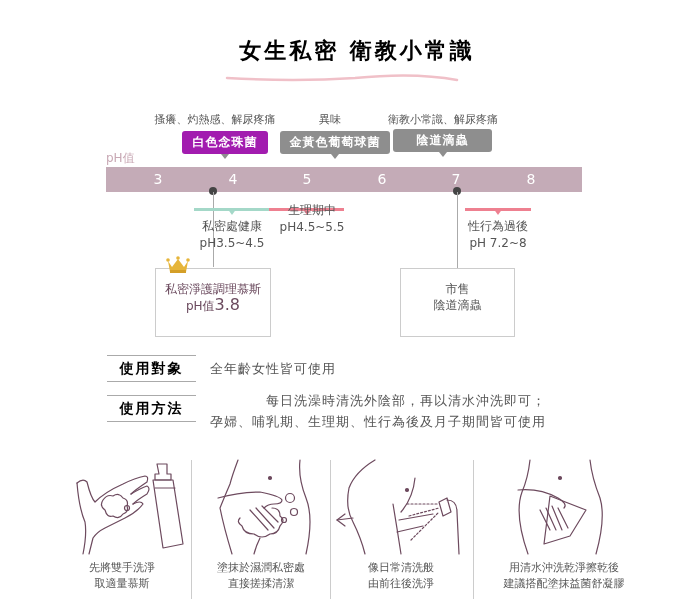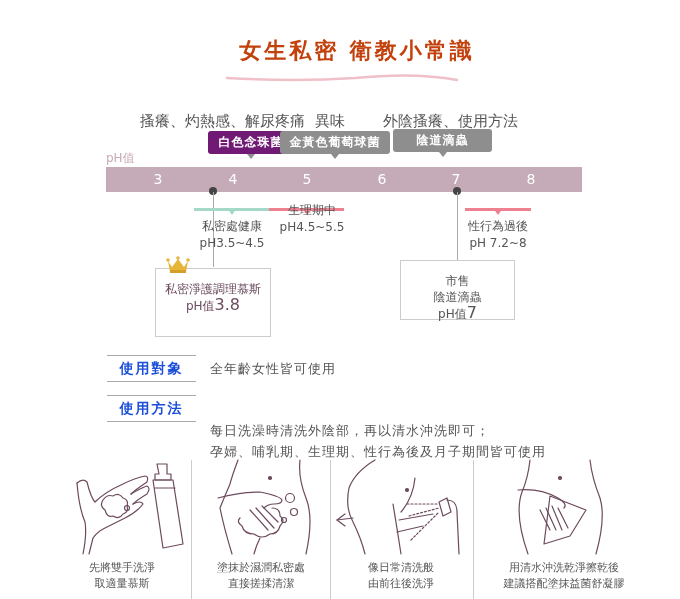--- a/index.html
+++ b/index.html
@@ -5,21 +5,21 @@
   * { box-sizing: border-box; margin: 0; padding: 0; }
   html, body { width: 680px; height: 599px; background: #ffffff; overflow: hidden; }
   body { position: relative; font-family: "DejaVu Sans", "Liberation Sans", sans-serif; color: #666; }
   .abs { position: absolute; }
 
   
   .title { left: 0; width: 680px; top: 36px; text-align: center; font-size: 22px; font-weight: bold; letter-spacing: 3px; }
   .title-swoosh { left: 225px; top: 70px; }
 
   
-  .symptom { font-size: 15px; color: #555; white-space: nowrap; text-align: center; }
+  .symptom { font-size: 11px; color: #555; white-space: nowrap; text-align: center; }
   .tag { height: 23px; border-radius: 3px; color: #fff; font-size: 12px; font-weight: bold; line-height: 23px; text-align: center; letter-spacing: 1px; }
   .tag::after { content: ""; position: absolute; left: 50%; bottom: -5px; margin-left: -4px; border-left: 4px solid transparent; border-right: 4px solid transparent; border-top: 5px solid var(--tagc); }
 
   .ph-label { font-size: 12px; }
 
   
   .ph-bar { left: 106px; top: 167px; width: 476px; height: 25px; }
   .tick { top: 167px; width: 30px; height: 25px; line-height: 25px; text-align: center; color: #fff; font-size: 14px; }
 
   .dot { width: 8px; height: 8px; border-radius: 50%; }
@@ -28,41 +28,41 @@
   
   .range { height: 3px; }
   .range::after { content: ""; position: absolute; left: 50%; top: 0; margin-left: -5px; border-left: 5px solid transparent; border-right: 5px solid transparent; border-top: 7px solid var(--rc); }
   .range-text { font-size: 12px; color: #555; text-align: center; line-height: 17px; white-space: nowrap; }
 
   
   .pbox { border: 1px solid #ccc; background: #fff; text-align: center; font-size: 12px; line-height: 16px; padding-top: 12px; }
   .pbox .big { font-size: 16px; }
 
   
-  .use-head { font-size: 14px; font-weight: bold; color: #1d4ed8; letter-spacing: 2px; border-top: 1px solid #aaa; border-bottom: 1px solid #aaa; width: 89px; height: 27px; line-height: 25px; text-align: center; }
+  .use-head { font-size: 14px; font-weight: bold; color: #000000; letter-spacing: 2px; border-top: 1px solid #aaa; border-bottom: 1px solid #aaa; width: 89px; height: 27px; line-height: 25px; text-align: center; }
   .use-text { font-size: 13px; color: #555; line-height: 21px; letter-spacing: 1px; }
 
   
   .step-divider { width: 1px; background: #ccc; top: 460px; height: 139px; }
   .step-caption { font-size: 11px; color: #555; text-align: center; line-height: 16px; white-space: nowrap; }
   .step-illus { top: 458px; }
 </style>
 </head>
 <body>
 
-<div class="abs title" style="color:#c2410c;padding-left:34px;">女生私密 衛教小常識</div>
+<div class="abs title" style="color:#000000;padding-left:34px;">女生私密 衛教小常識</div>
 <svg class="abs title-swoosh" width="235" height="14" viewBox="0 0 235 14">
   <path d="M2 8 Q 70 12 130 8 Q 190 2 232 10" stroke="#f0c0c8" stroke-width="2.5" fill="none" stroke-linecap="round"></path>
 </svg>
 
 <div class="abs symptom" style="left:140px; top:112px; width:150px;">搔癢、灼熱感、解尿疼痛</div>
 <div class="abs symptom" style="left:300px; top:112px; width:60px;">異味</div>
-<div class="abs symptom" style="left:383px; top:112px; width:120px;">外陰搔癢、使用方法</div>
+<div class="abs symptom" style="left:383px; top:112px; width:120px;">衛教小常識、解尿疼痛</div>
 
-<div class="abs tag" style="left:182px; top:131px; width:86px; background:#701a75;margin-left:26px; --tagc:#8e8e8e;">白色念珠菌</div>
+<div class="abs tag" style="left:182px; top:131px; width:86px; background:#a21caf; --tagc:#8e8e8e;">白色念珠菌</div>
 <div class="abs tag" style="left:280px; top:131px; width:110px; background:#8e8e8e; --tagc:#8e8e8e;">金黃色葡萄球菌</div>
 <div class="abs tag" style="left:393px; top:129px; width:99px; background:#8e8e8e; --tagc:#8e8e8e;">陰道滴蟲</div>
 
 <div class="abs ph-label" style="left:106px; top:150px; color:#c8a8b4;">pH值</div>
 
 <div class="abs ph-bar" style="background:#c4abb7;"></div>
 <div class="abs tick" style="left:143px;">3</div>
 <div class="abs tick" style="left:218px;">4</div>
 <div class="abs tick" style="left:292px;">5</div>
 <div class="abs tick" style="left:367px;">6</div>
@@ -96,31 +96,30 @@
   <div><span>pH值</span><span class="big">3.8</span></div>
 </div>
 <svg class="abs" style="left:166px; top:256px;" width="24" height="18" viewBox="0 0 24 18">
   <path d="M2 5 L6 11 L12 3 L18 11 L22 5 L20 16 L4 16 Z" fill="#e6b53a"></path>
   <circle cx="2" cy="4" r="1.8" fill="#e6b53a"></circle>
   <circle cx="12" cy="2" r="1.8" fill="#e6b53a"></circle>
   <circle cx="22" cy="4" r="1.8" fill="#e6b53a"></circle>
   <rect x="4" y="14" width="16" height="3" fill="#d49f28"></rect>
 </svg>
 
-<div class="abs pbox" style="left:400px; top:260px; width:115px; height:60px; color:#555;">
+<div class="abs pbox" style="left:400px; top:268px; width:115px; height:69px; color:#555;">
   <div>市售</div>
   <div>陰道滴蟲</div>
-  <div><span>pH值</span><span class="big">7</span></div>
 </div>
 
 <div class="abs use-head" style="left:107px; top:355px;">使用對象</div>
 <div class="abs use-text" style="left:210px; top:358px;">全年齡女性皆可使用</div>
 
 <div class="abs use-head" style="left:107px; top:395px;">使用方法</div>
-<div class="abs use-text" style="left:210px; top:420px;">
+<div class="abs use-text" style="left:210px; top:390px;text-align:right;">
   <div>每日洗澡時清洗外陰部，再以清水沖洗即可；</div>
   <div>孕婦、哺乳期、生理期、性行為後及月子期間皆可使用</div>
 </div>
 
 <div class="abs step-divider" style="left:191px;"></div>
 <div class="abs step-divider" style="left:330px;"></div>
 <div class="abs step-divider" style="left:473px;"></div>
 
 <svg class="abs step-illus" style="left:75px;" width="110" height="100" viewBox="0 0 110 100" fill="none" stroke="#6d4a5e" stroke-width="1.2" stroke-linecap="round" stroke-linejoin="round">
   <path d="M2 25 Q8 20 12 24 Q16 40 20 44 Q30 34 48 26 Q60 20 70 18 Q74 18 72 24 Q60 32 56 36"></path>

